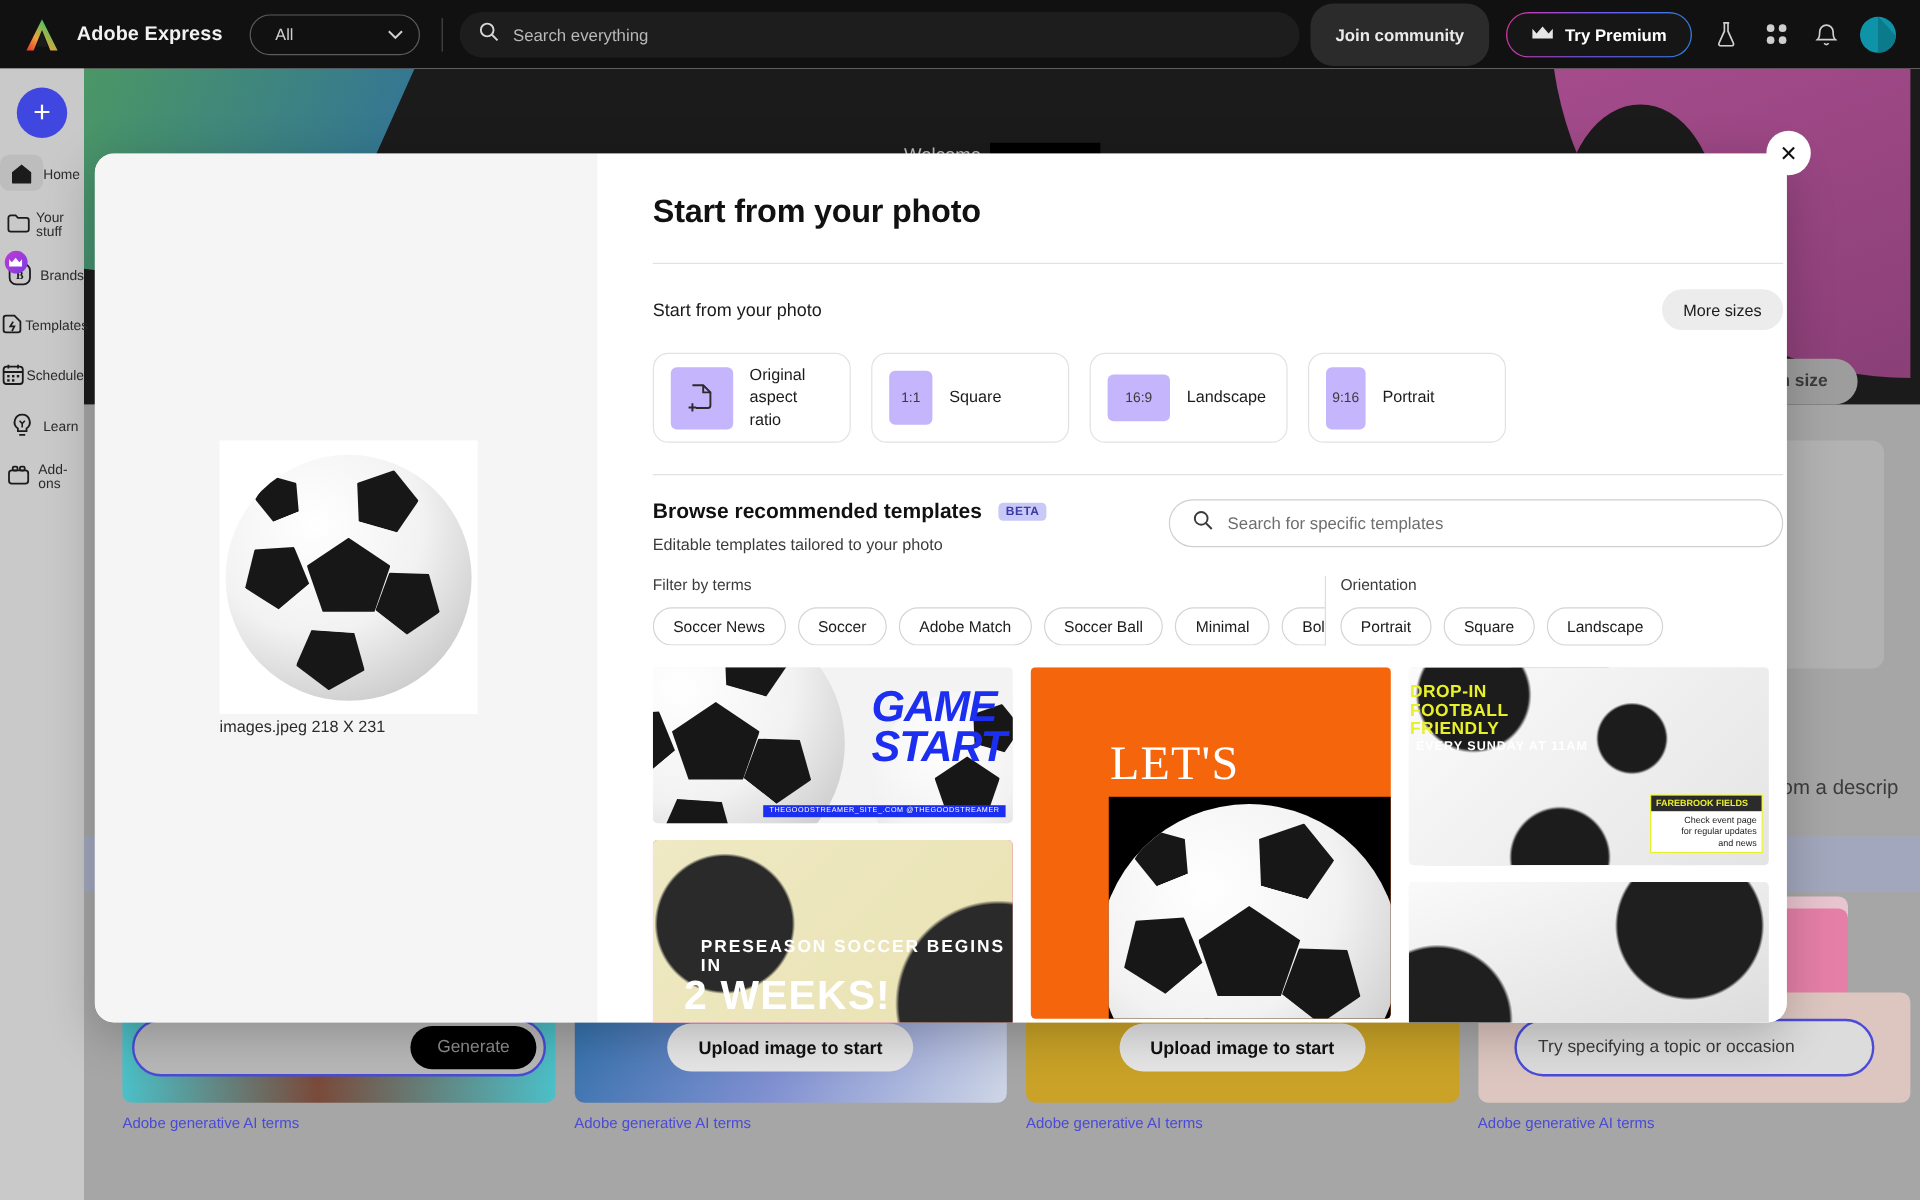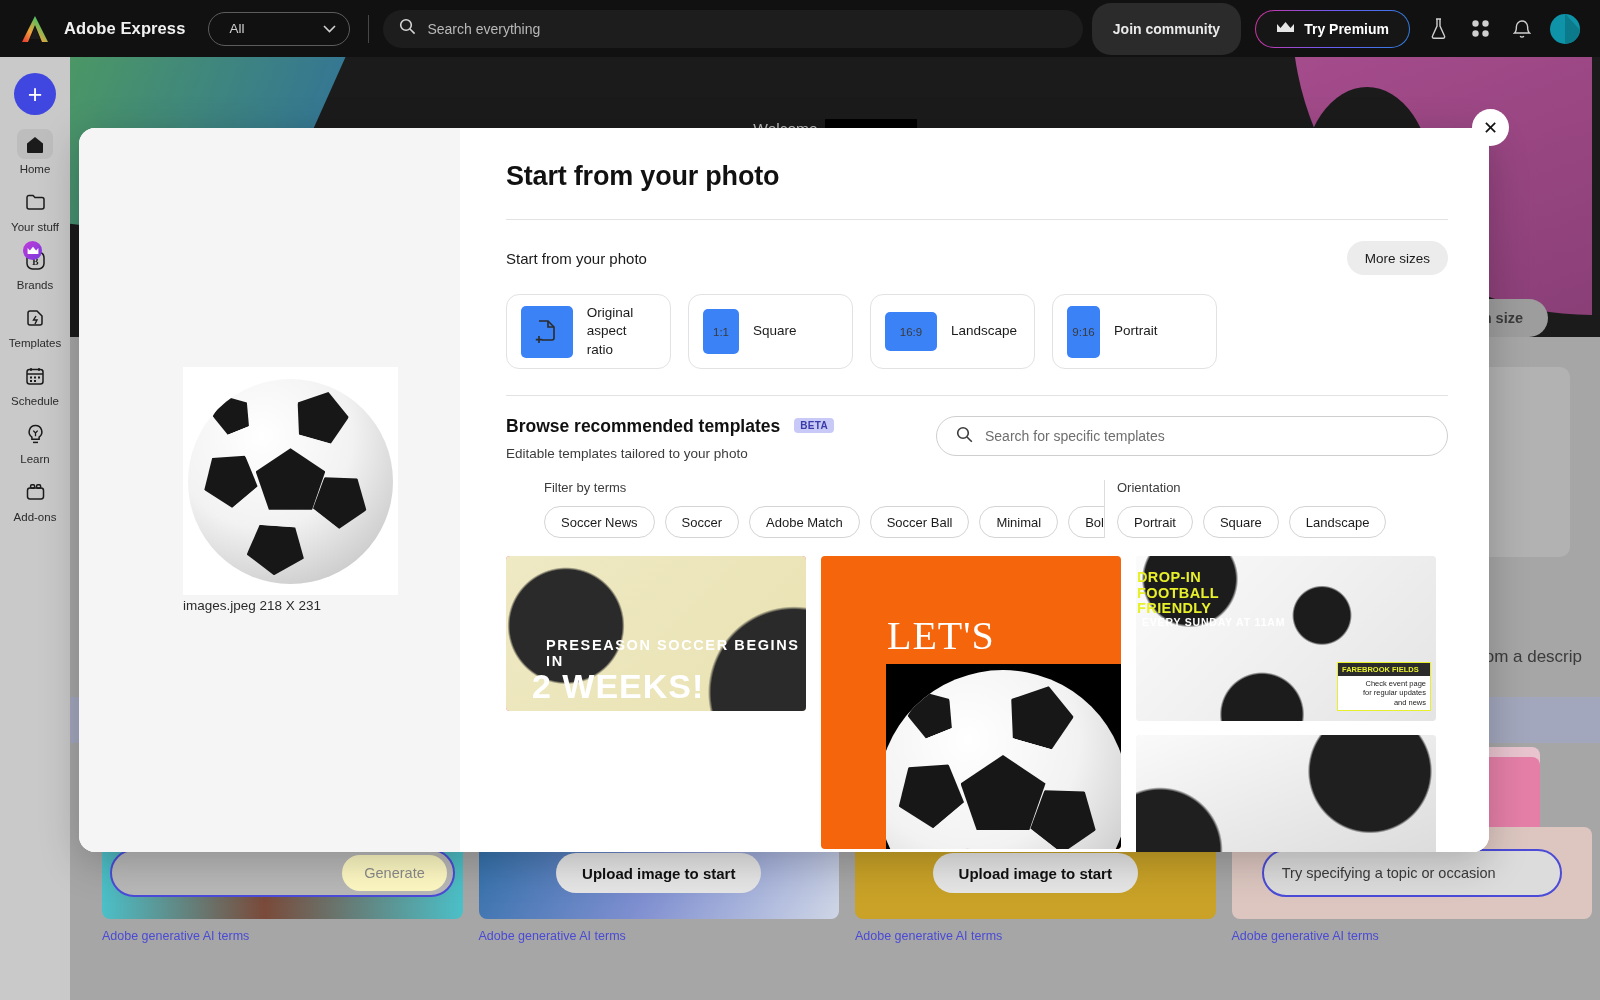--- a/index.html
+++ b/index.html
@@ -57,21 +57,21 @@
   .rail {
     position: absolute; left: 0; top: 57px; width: 70px; height: 943px;
     background: #c9c9c9; display: flex; flex-direction: column; align-items: center;
     padding-top: 16px; z-index: 4;
   }
   .plus-btn {
     width: 42px; height: 42px; border-radius: 50%; background: #4046e0;
     display: flex; align-items: center; justify-content: center; color: #fff;
     font-size: 25px; line-height: 1; font-weight: 300; margin-bottom: 14px;
   }
-  .rail-item { width: 70px; display: flex; flex-direction: column; align-items: center; margin-bottom: 12px; position: relative; }
+  .rail-item { width: 70px; display: flex; flex-direction: row; align-items: center; margin-bottom: 12px; position: relative; }
   .rail-ico-wrap { width: 36px; height: 30px; display: flex; align-items: center; justify-content: center; border-radius: 8px; position: relative; }
   .rail-item.active .rail-ico-wrap { background: #bdbdbd; }
   .rail-label { font-size: 11.5px; color: #2b2b2b; margin-top: 4px; }
   .crown-badge {
     position: absolute; right: 11px; top: -4px; width: 19px; height: 19px; border-radius: 50%;
     background: linear-gradient(135deg,#c03bd6,#7a3be0); display: flex; align-items: center; justify-content: center;
   }
 
   
   .bgpage { position: absolute; left: 70px; top: 57px; width: 1530px; height: 943px; background: #a6a6a6; overflow: hidden; z-index: 1; }
@@ -106,21 +106,21 @@
   .bg-tile .thumb { height: 92px; border-radius: 8px; position: relative; overflow: hidden; display: flex; align-items: center; justify-content: center; }
   .bg-tile .terms { color: #4a4ad6; font-size: 12.5px; margin-top: 10px; }
   .tile1 .thumb { background: linear-gradient(90deg,#4bc0c8,#7a4a3a 45%,#4bc0c8); }
   .tile2 .thumb { background: linear-gradient(120deg,#2f6fa8,#7f8fd0 50%,#cfd6e6); }
   .tile3 .thumb { background: #c9a227; }
   .tile4 .thumb { background: #ddc6c0; }
   .prompt-box {
     width: 345px; height: 48px; border-radius: 24px; background: #b8b8b8; border: 2px solid #4b4bd8;
     display: flex; align-items: center; padding: 0 6px 0 18px; color: #3a3a3a; font-size: 14.5px;
   }
-  .gen-btn { margin-left: auto; height: 36px; border-radius: 18px; background: #fef9c3; color: #8c8c8c; display: flex; align-items: center; padding: 0 22px; font-size: 14.5px; }
+  .gen-btn { margin-left: auto; height: 36px; border-radius: 18px; background: #000000; color: #8c8c8c; display: flex; align-items: center; padding: 0 22px; font-size: 14.5px; }
   .upload-pill { height: 40px; border-radius: 20px; background: #e6e6e6; color: #111; display: flex; align-items: center; padding: 0 26px; font-size: 15px; font-weight: 700; }
   .modal {
     position: absolute; left: 79px; top: 128px; width: 1410px; height: 724px;
     background: #fff; border-radius: 16px; overflow: hidden; display: flex;
     box-shadow: 0 10px 40px rgba(0,0,0,.22); z-index: 11;
   }
   .modal-left { width: 420px; height: 100%; background: #f5f5f5; position: relative; }
   .photo-frame {
     position: absolute; left: 104px; top: 239px; width: 215px; height: 228px;
     background: #fff; display: flex; align-items: center; justify-content: center;
@@ -129,37 +129,37 @@
   .modal-right { flex: 1; background: #fff; padding: 33px 0 0 46px; position: relative; }
   .modal-title { font-size: 27px; font-weight: 800; color: #111; letter-spacing: -.2px; }
   .hr { margin: 27px 0 0 0; width: 942px; height: 1px; background: #e2e2e2; }
 
   .row-head { display: flex; align-items: center; width: 942px; margin-top: 21px; }
   .row-head .lbl { font-size: 15px; color: #1b1b1b; }
   .more-sizes { margin-left: auto; height: 34px; border-radius: 17px; background: #ececec; color: #1b1b1b; display: flex; align-items: center; padding: 0 18px; font-size: 13.5px; }
 
   .ratio-row { display: flex; gap: 17px; margin-top: 19px; }
   .ratio-card { width: 165px; height: 75px; border: 1px solid #e2e2e2; border-radius: 13px; display: flex; align-items: center; padding: 0 14px; gap: 14px; }
-  .ratio-box { background: #3b82f6; border-radius: 5px; display: flex; align-items: center; justify-content: center; font-size: 11.5px; color: #3a3a3a; text-align: right; }
+  .ratio-box { background: #c4b5fd; border-radius: 5px; display: flex; align-items: center; justify-content: center; font-size: 11.5px; color: #3a3a3a; text-align: right; }
   .rb-orig { width: 52px; height: 52px; }
   .rb-sq { width: 36px; height: 45px; }
   .rb-ls { width: 52px; height: 39px; }
   .rb-pt { width: 33px; height: 52px; }
   .ratio-label { font-size: 13.5px; color: #1b1b1b; line-height: 1.35; }
 
   .hr2 { margin-top: 26px; width: 942px; height: 1px; background: #e2e2e2; }
 
   .browse-row { display: flex; align-items: flex-start; margin-top: 20px; width: 942px; }
   .browse-title { font-size: 17.5px; font-weight: 700; color: #111; }
   .beta { display: inline-block; vertical-align: 3px; margin-left: 9px; background: #c9c9f7; color: #3a3aa8; font-size: 10px; font-weight: 700; padding: 2px 6px; border-radius: 4px; letter-spacing: .4px; }
   .browse-sub { font-size: 13.5px; color: #3c3c3c; margin-top: 9px; }
   .tpl-search { margin-left: auto; width: 512px; height: 40px; border: 1px solid #cfcfcf; border-radius: 20px; display: flex; align-items: center; gap: 12px; padding: 0 19px; }
   .tpl-search .ph { color: #6e6e6e; font-size: 14px; }
 
-  .filters { display: flex; margin-top: 19px; width: 945px; margin-left: 38px; }
+  .filters { display: flex; margin-top: 19px; width: 945px; }
   .fgroup { position: relative; }
   .fgroup-title { font-size: 13px; color: #3c3c3c; }
   .chips { display: flex; gap: 10px; margin-top: 11px; }
   .chip { height: 32px; border: 1px solid #d4d4d4; border-radius: 16px; display: flex; align-items: center; padding: 0 16px; font-size: 13px; color: #1b1b1b; white-space: nowrap; }
   .fleft { width: 560px; overflow: hidden; }
   .fdiv { width: 1px; background: #dcdcdc; margin: 0 12px 0 0; align-self: stretch; }
   .fright { }
 
   .tpl-grid { margin-top: 18px; width: 945px; height: 300px; display: flex; gap: 15px; overflow: hidden; }
   .col { display: flex; flex-direction: column; gap: 14px; }
@@ -506,20 +506,38 @@
             <div class="chip">Portrait</div>
             <div class="chip">Square</div>
             <div class="chip">Landscape</div>
           </div>
         </div>
       </div>
 
       <div class="tpl-grid">
 
         <div class="col col1">
+          <div class="tpl tpl-gamestart">
+            <div class="ball" style="width:215px;height:215px;position:absolute;left:-55px;top:-44px">
+              <i class="p-c"></i>
+                <i class="p-t"></i>
+                <i class="p-l"></i>
+                <i class="p-r"></i>
+                <i class="p-b"></i>
+            </div>
+            <div class="ball" style="width:160px;height:160px;position:absolute;right:-42px;top:20px">
+              <i class="p-c"></i>
+                <i class="p-t"></i>
+            </div>
+            <div class="gs-text">
+              <span>GAME</span><br>
+              <span>START</span>
+            </div>
+            <div class="gs-foot">THEGOODSTREAMER_SITE_.COM      @THEGOODSTREAMER</div>
+          </div>
 
           <div class="tpl tpl-preseason">
             <div style="position:absolute;inset:0;background:
                  radial-gradient(circle at 20% 45%, #2a2a2a 0 22%, transparent 23%),
                  radial-gradient(circle at 96% 88%, #2a2a2a 0 26%, transparent 27%),
                  linear-gradient(135deg,#efe9c4,#e9e2b2);"></div>
             <div class="ps-l1">PRESEASON SOCCER BEGINS IN</div>
             <div class="ps-l2">2 WEEKS!</div>
           </div>
         </div>

